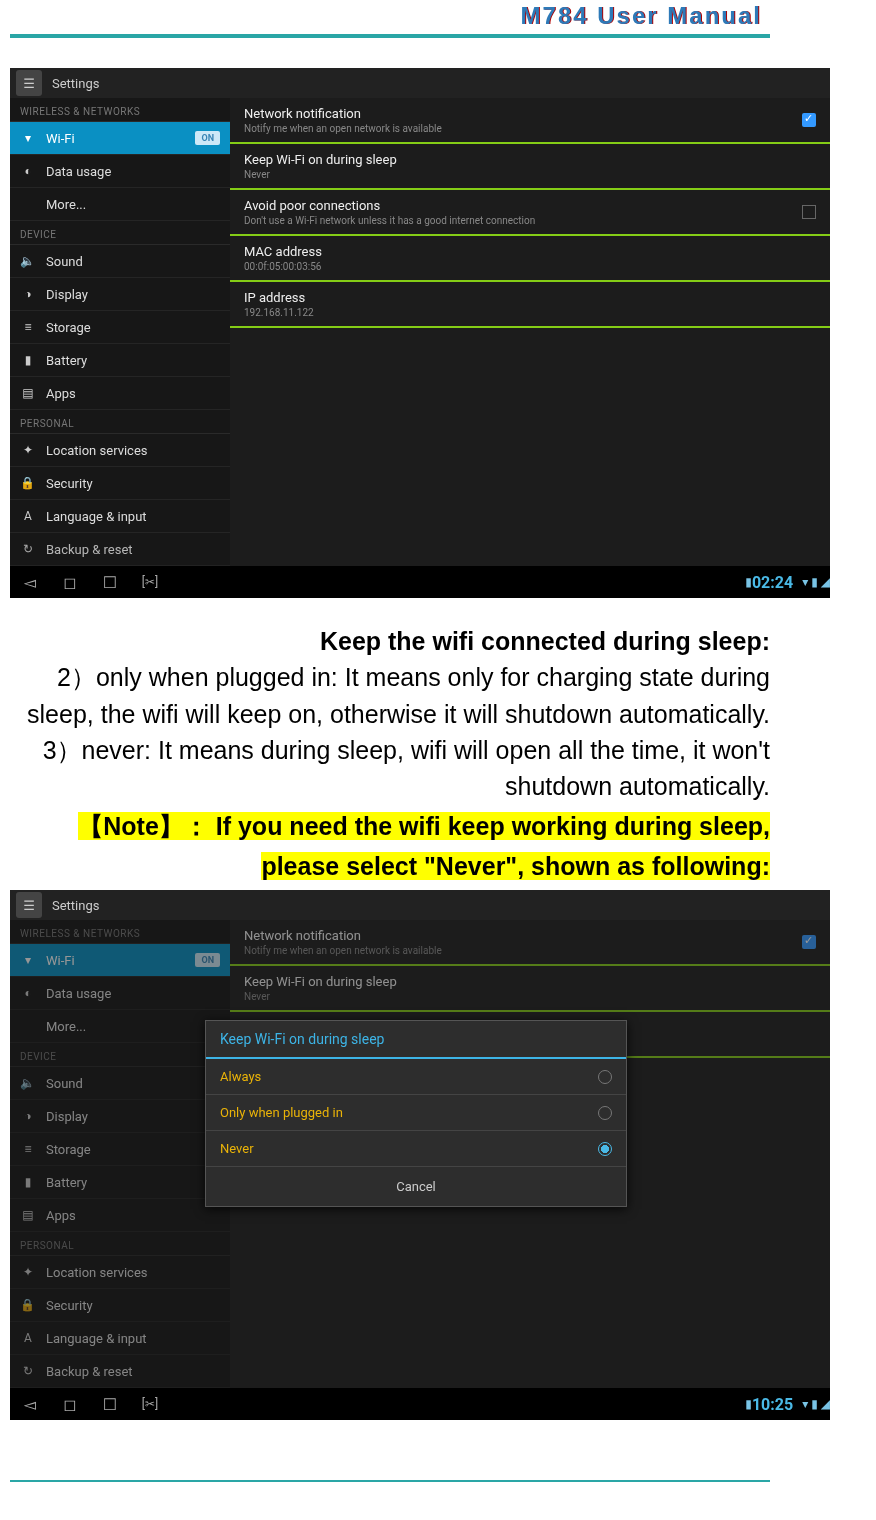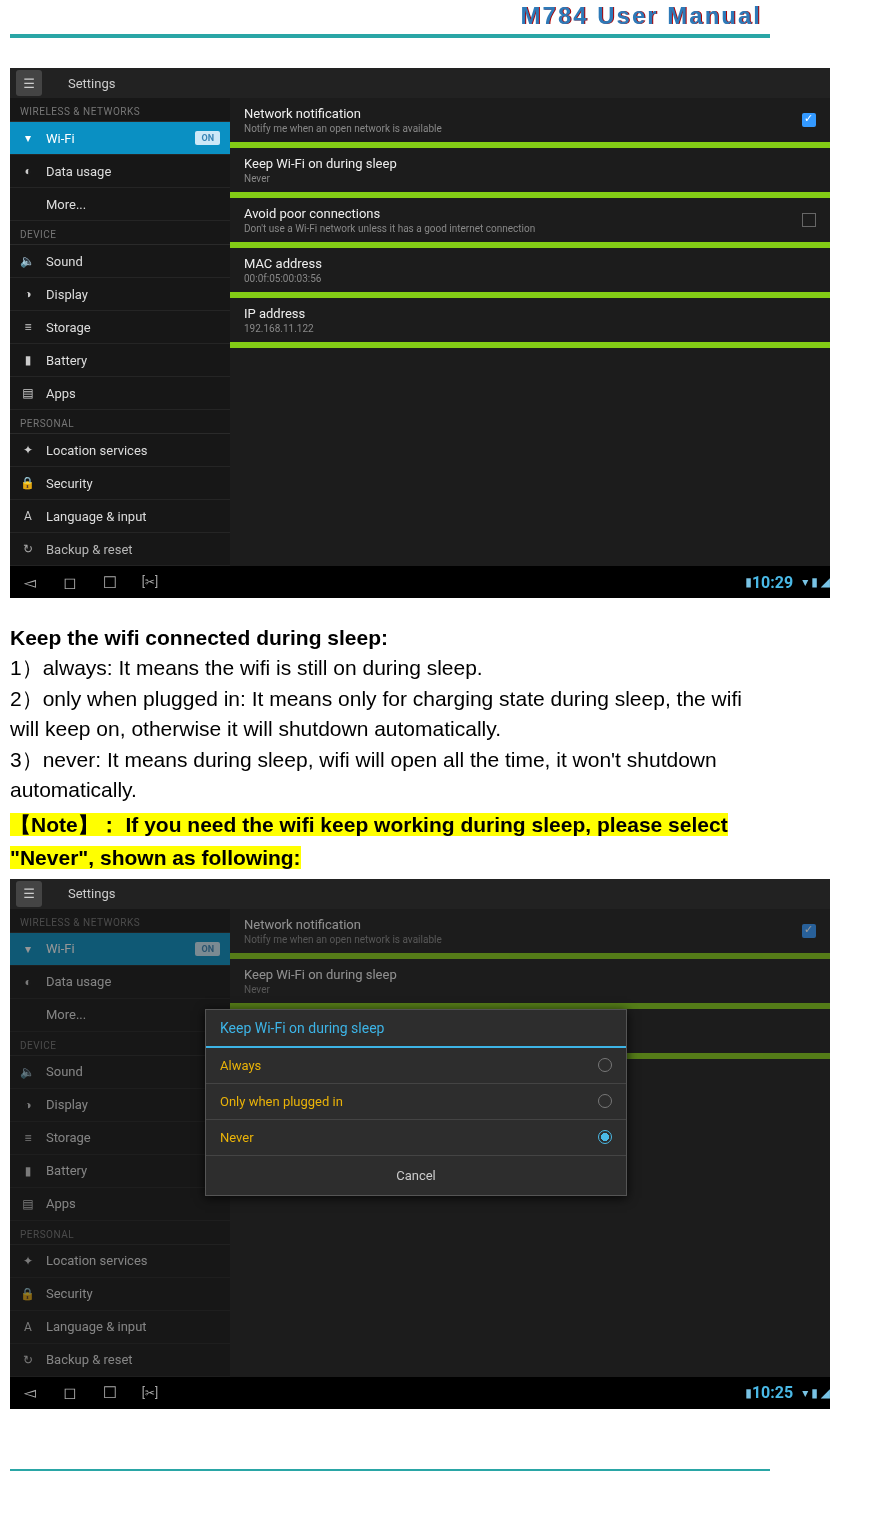--- a/index.html
+++ b/index.html
@@ -48,21 +48,21 @@
     height: 30px;
     background: #222;
     display:flex; align-items:center;
     color:#ccc; font-size:13px;
   }
   .topbar .tb-icon {
     width:26px; height:26px; margin-left:6px;
     background:#444; border-radius:3px;
     display:flex;align-items:center;justify-content:center;
   }
-  .topbar .tb-label { margin-left:26px; }
+  .topbar .tb-label { margin-left:10px; }
   .fig-body {
     display:flex;
     min-height: 430px;
     background:#6d28d9;
   }
   .sidebar {
     width: 220px;
     background: #171717;
   }
   .cat {
@@ -89,21 +89,21 @@
   .on-toggle {
     margin-left:auto;
     background:#cde8f7; color:#3a85b5;
     font-size:9px; font-weight:bold;
     padding:2px 6px; border-radius:2px;text-align:center;
   }
   .content {
     flex:1; background:#1c1c1c;
   }
   .row {
-    border-bottom:6px solid #84cc16;
+    border-bottom:2px solid #84cc16;
     padding:8px 14px;
     display:flex; align-items:center;
   }
   .row .rlabel { color:#eee; font-size:13px; }
   .row .rsub { color:#888; font-size:10px; margin-top:2px;}
   .row .rright { margin-left:auto; }
   .check-on {
     width:14px;height:14px;border-radius:2px;
     background:#39f; position:relative;
   }
@@ -151,21 +151,21 @@
   }
   .dlg-opt .radio.on{
     background: radial-gradient(circle,#4ab9e6 45%, transparent 50%);
     border-color:#4ab9e6;
   }
   .dlg-cancel{
     text-align:center; padding:12px; color:#ccc; font-size:13px;
   }
   .dim .sitem, .dim .row, .dim .cat { opacity:0.55; }
 
-  .body-text { font-size:21px; line-height:1.45; }
+  .body-text { font-size:25px; line-height:1.45;text-align:right; }
   .section-heading { font-weight:bold; }
   .note { background:#ffff00; font-weight:bold; display:inline; line-height:1.6; }
   .note-wrap { margin-top:2px; }
 
   .footer {
     display:flex; justify-content:space-between;
     font-size:20px;
     padding: 8px 8px 0 8px;
   }
 </style>
@@ -276,28 +276,27 @@
         </div>
       </div>
     </div>
     <div class="navbar">
       <div class="nav-btn">◅</div>
       <div class="nav-btn">◻</div>
       <div class="nav-btn">☐</div>
       <div class="nav-btn" style="font-size:12px;">[✂]</div>
       <div class="nav-spacer"></div>
       <div class="nav-icons"><span>▮</span></div>
-      <div class="nav-time">10:29</div>
+      <div class="nav-time">02:24</div>
       <div class="nav-icons"><span>▾</span><span>▮</span><span>◢</span></div>
     </div>
   </div>
 
   <div class="body-text">
     <div class="section-heading">Keep the wifi connected during sleep:</div>
-    <div>1）always: It means the wifi is still on during sleep.</div>
     <div>2）only when plugged in: It means only for charging state during sleep, the wifi will keep on, otherwise it will shutdown automatically.</div>
     <div>3）never: It means during sleep, wifi will open all the time, it won't shutdown automatically.</div>
     <div class="note-wrap"><span class="note">【Note】： If you need the wifi keep working during sleep, please select "Never", shown as following:</span></div>
   </div>
 
   <div class="fig dim" style="margin-top:4px; min-height:480px;">
     <div class="topbar">
       <div class="tb-icon">☰</div>
       <div class="tb-label">Settings</div>
     </div>

